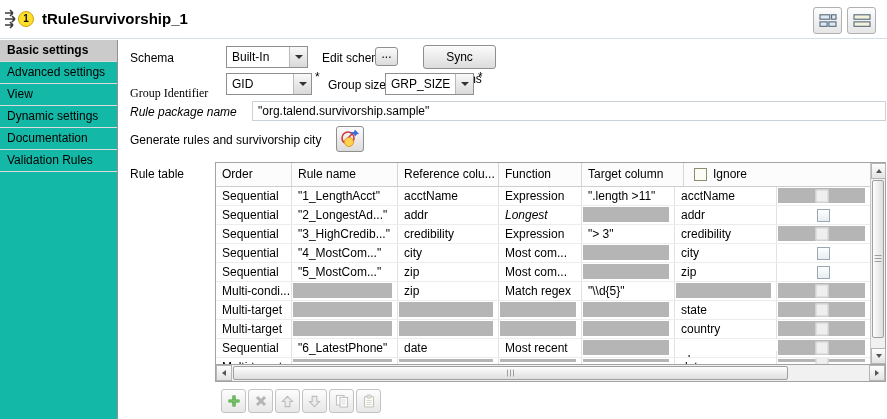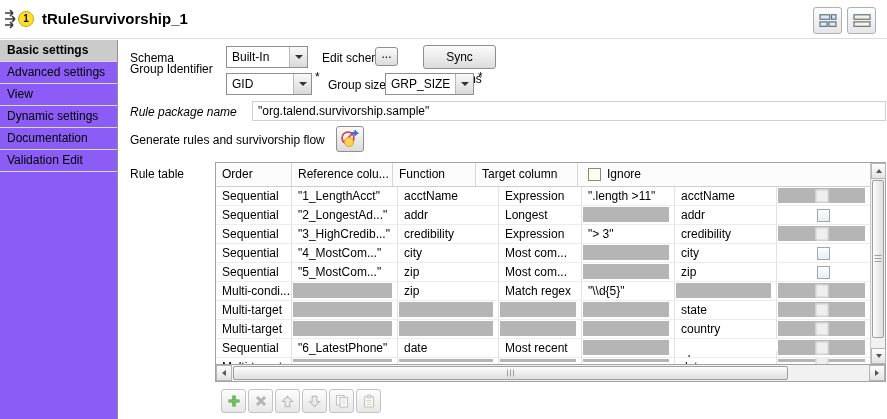--- a/index.html
+++ b/index.html
@@ -14,21 +14,21 @@
   .badge { position:absolute; left:18px; top:11px; width:16px; height:16px; border-radius:50%;
            background:#ffdf2b; border:1px solid #c9a60c; font-weight:bold; font-size:10px;
            text-align:center; line-height:14px; color:#111; }
   .title { position:absolute; left:42px; top:10px; font-size:15px; font-weight:bold; }
   .vbtn { position:absolute; top:7px; width:29px; height:27px; border:1px solid #b0b0b0;
           border-radius:3px; background:linear-gradient(#fdfdfd,#e6e6e6);
           display:flex; align-items:center; justify-content:center; }
   #vbtn-grid { right:45px; } #vbtn-rows { right:11px; }
 
   
-  #sidebar { position:absolute; top:40px; left:0; width:118px; bottom:0; background:#8b5cf6;
+  #sidebar { position:absolute; top:40px; left:0; width:118px; bottom:0; background:#14b8a6;
              border-right:1px solid #919191; }
   .side-item { height:22px; line-height:21px; padding-left:7px; border-bottom:1px solid #dadada;
                white-space:nowrap; overflow:hidden; cursor:default; }
   .side-item.selected { background:#cbcbcb; font-weight:bold; }
 
   
   #main { position:absolute; top:39px; left:119px; right:0; bottom:0; background:#fff; }
   .lbl { position:absolute; white-space:nowrap; }
   .combo { position:absolute; height:22px; border:1px solid #8f8f8f; background:#fff;
            display:flex; align-items:center; }
@@ -128,73 +128,74 @@
       </svg>
     </div>
   </div>
 
   <div id="sidebar">
     <div class="side-item selected">Basic settings</div>
     <div class="side-item">Advanced settings</div>
     <div class="side-item">View</div>
     <div class="side-item">Dynamic settings</div>
     <div class="side-item">Documentation</div>
-    <div class="side-item">Validation Edit</div>
+    <div class="side-item">Validation Rules</div>
   </div>
 
   <div id="main">
 
     <div class="lbl" style="left:11px; top:12px;">Schema</div>
     <div class="combo" style="left:107px; top:7px; width:82px;">
       <div class="val">Built-In</div>
       <div class="arrow">
           <div class="tri-down"></div>
         </div>
     </div>
     <div class="lbl" style="left:203px; top:12px;">Edit schema</div>
     <div class="btn" style="left:256px; top:8px; width:23px; height:19px; line-height:13px;">...</div>
     <div class="btn" style="left:304px; top:6px; width:73px; height:24px; line-height:22px;">Sync columns</div>
 
-    <div class="lbl" style="left:11px; top:23px;">Group Identifier</div>
+    <div class="lbl" style="left:11px; top:47px;font-family:Liberation Serif, serif;">Group Identifier</div>
     <div class="combo" style="left:107px; top:34px; width:86px;">
       <div class="val">GID</div>
       <div class="arrow">
           <div class="tri-down"></div>
         </div>
     </div>
     <div class="star" style="left:196px; top:31px;">*</div>
     <div class="lbl" style="left:209px; top:39px;">Group size</div>
     <div class="combo" style="left:266px; top:34px; width:89px;">
       <div class="val">GRP_SIZE</div>
       <div class="arrow">
           <div class="tri-down"></div>
         </div>
     </div>
     <div class="star" style="left:359px; top:31px;">*</div>
 
     <div class="lbl" style="left:11px; top:66px;font-style:italic;">Rule package name</div>
     <div class="txtfield" style="left:133px; top:62px; width:634px;">"org.talend.survivorship.sample"</div>
 
-    <div class="lbl" style="left:11px; top:94px;">Generate rules and survivorship flow</div>
+    <div class="lbl" style="left:11px; top:94px;">Generate rules and survivorship city</div>
     <div class="btn" style="left:217px; top:87px; width:28px; height:26px;">
       <svg width="20" height="20" viewBox="0 0 20 20" style="margin-top:2px;">
         <circle cx="8" cy="9" r="6" fill="none" stroke="#d23a3a" stroke-width="1.6"></circle>
         <line x1="3.5" y1="13.5" x2="12.5" y2="4.5" stroke="#d23a3a" stroke-width="1.6"></line>
         <circle cx="9" cy="13" r="4.5" fill="#ffd34d" stroke="#e09a2b" stroke-width="1"></circle>
         <path d="M11 4 h6 l-2.5 -2.5 M17 4 l-2.5 2.5" fill="none" stroke="#3a6fd8" stroke-width="1.8"></path>
       </svg>
     </div>
 
     <div class="lbl" style="left:11px; top:128px;">Rule table</div>
 
     <div id="rule-table">
       <div id="table-top">
         <div id="table-cols">
           <div class="thead">
             <div class="th" style="width:76px;">Order</div>
+            <div class="th" style="width:106px;">Rule name</div>
             <div class="th" style="width:101px;">Reference colu...</div>
             <div class="th" style="width:83px;">Function</div>
             <div class="th" style="width:102px;">Target column</div>
             <div class="th ignore" style="width:93px; border-right:none;">
               <div class="hcb"></div>
               <span>Ignore</span>
             </div>
           </div>
           <div>
               <div class="t-row">
@@ -225,21 +226,21 @@
               <div class="t-row">
                 <div class="t-cell" style="width: 76px;">
                   <span>Sequential</span>
                 </div>
                 <div class="t-cell" style="width: 106px;">
                   <span>"2_LongestAd..."</span>
                 </div>
                 <div class="t-cell" style="width: 101px;">
                   <span>addr</span>
                 </div>
-                <div class="t-cell" style="width: 83px;">
+                <div class="t-cell" style="width: 83px; font-style: italic;">
                   <span>Longest</span>
                 </div>
                 <div class="t-cell" style="width: 93px;">
                   <div class="gray"></div>
                 </div>
                 <div class="t-cell" style="width: 102px;">
                   <span>addr</span>
                 </div>
                 <div class="t-cell ignore-cell" style="width: 93px; border-right: none;">
                   <div class="cb"></div>

